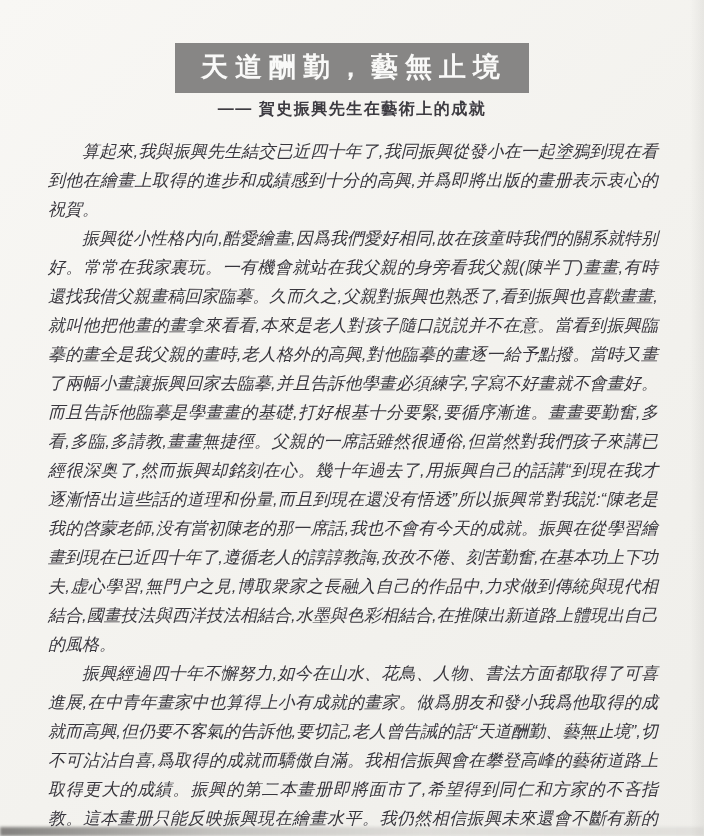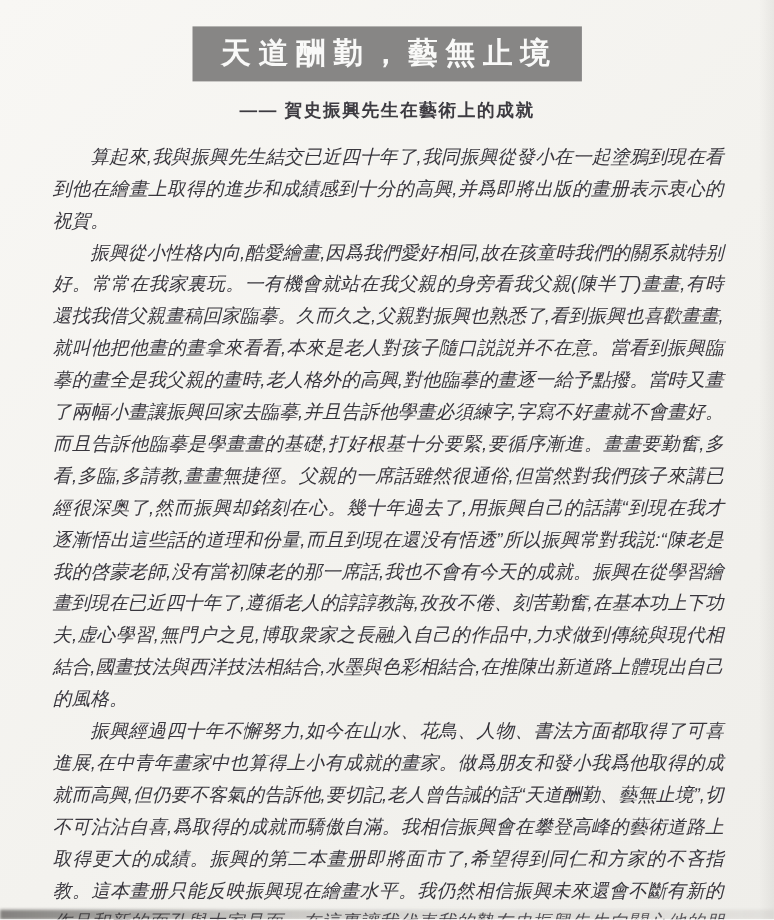--- a/index.html
+++ b/index.html
@@ -18,28 +18,29 @@
     padding-top: 24px;
   }
   .title-box {
     display: inline-block;
     background: #878685;
     color: #f9f9f8;
     font-size: 27px;
     font-weight: bold;
     letter-spacing: 7px;
     padding: 6px 22px 8px 26px;
+    margin-top: 19px;
   }
   .subtitle {
     text-align: center;
     font-size: 16px;
     font-weight: bold;
     color: #3d3b41;
     letter-spacing: 1.5px;
-    margin-top: 16px;
+    margin-top: 6px;
   }
   .body-text {
     padding: 17px 46px 0 48px;
     font-size: 17px;
     line-height: 29px;
     color: #38363d;
     text-align: justify;
   }
   .body-text p {
     margin: 0;

